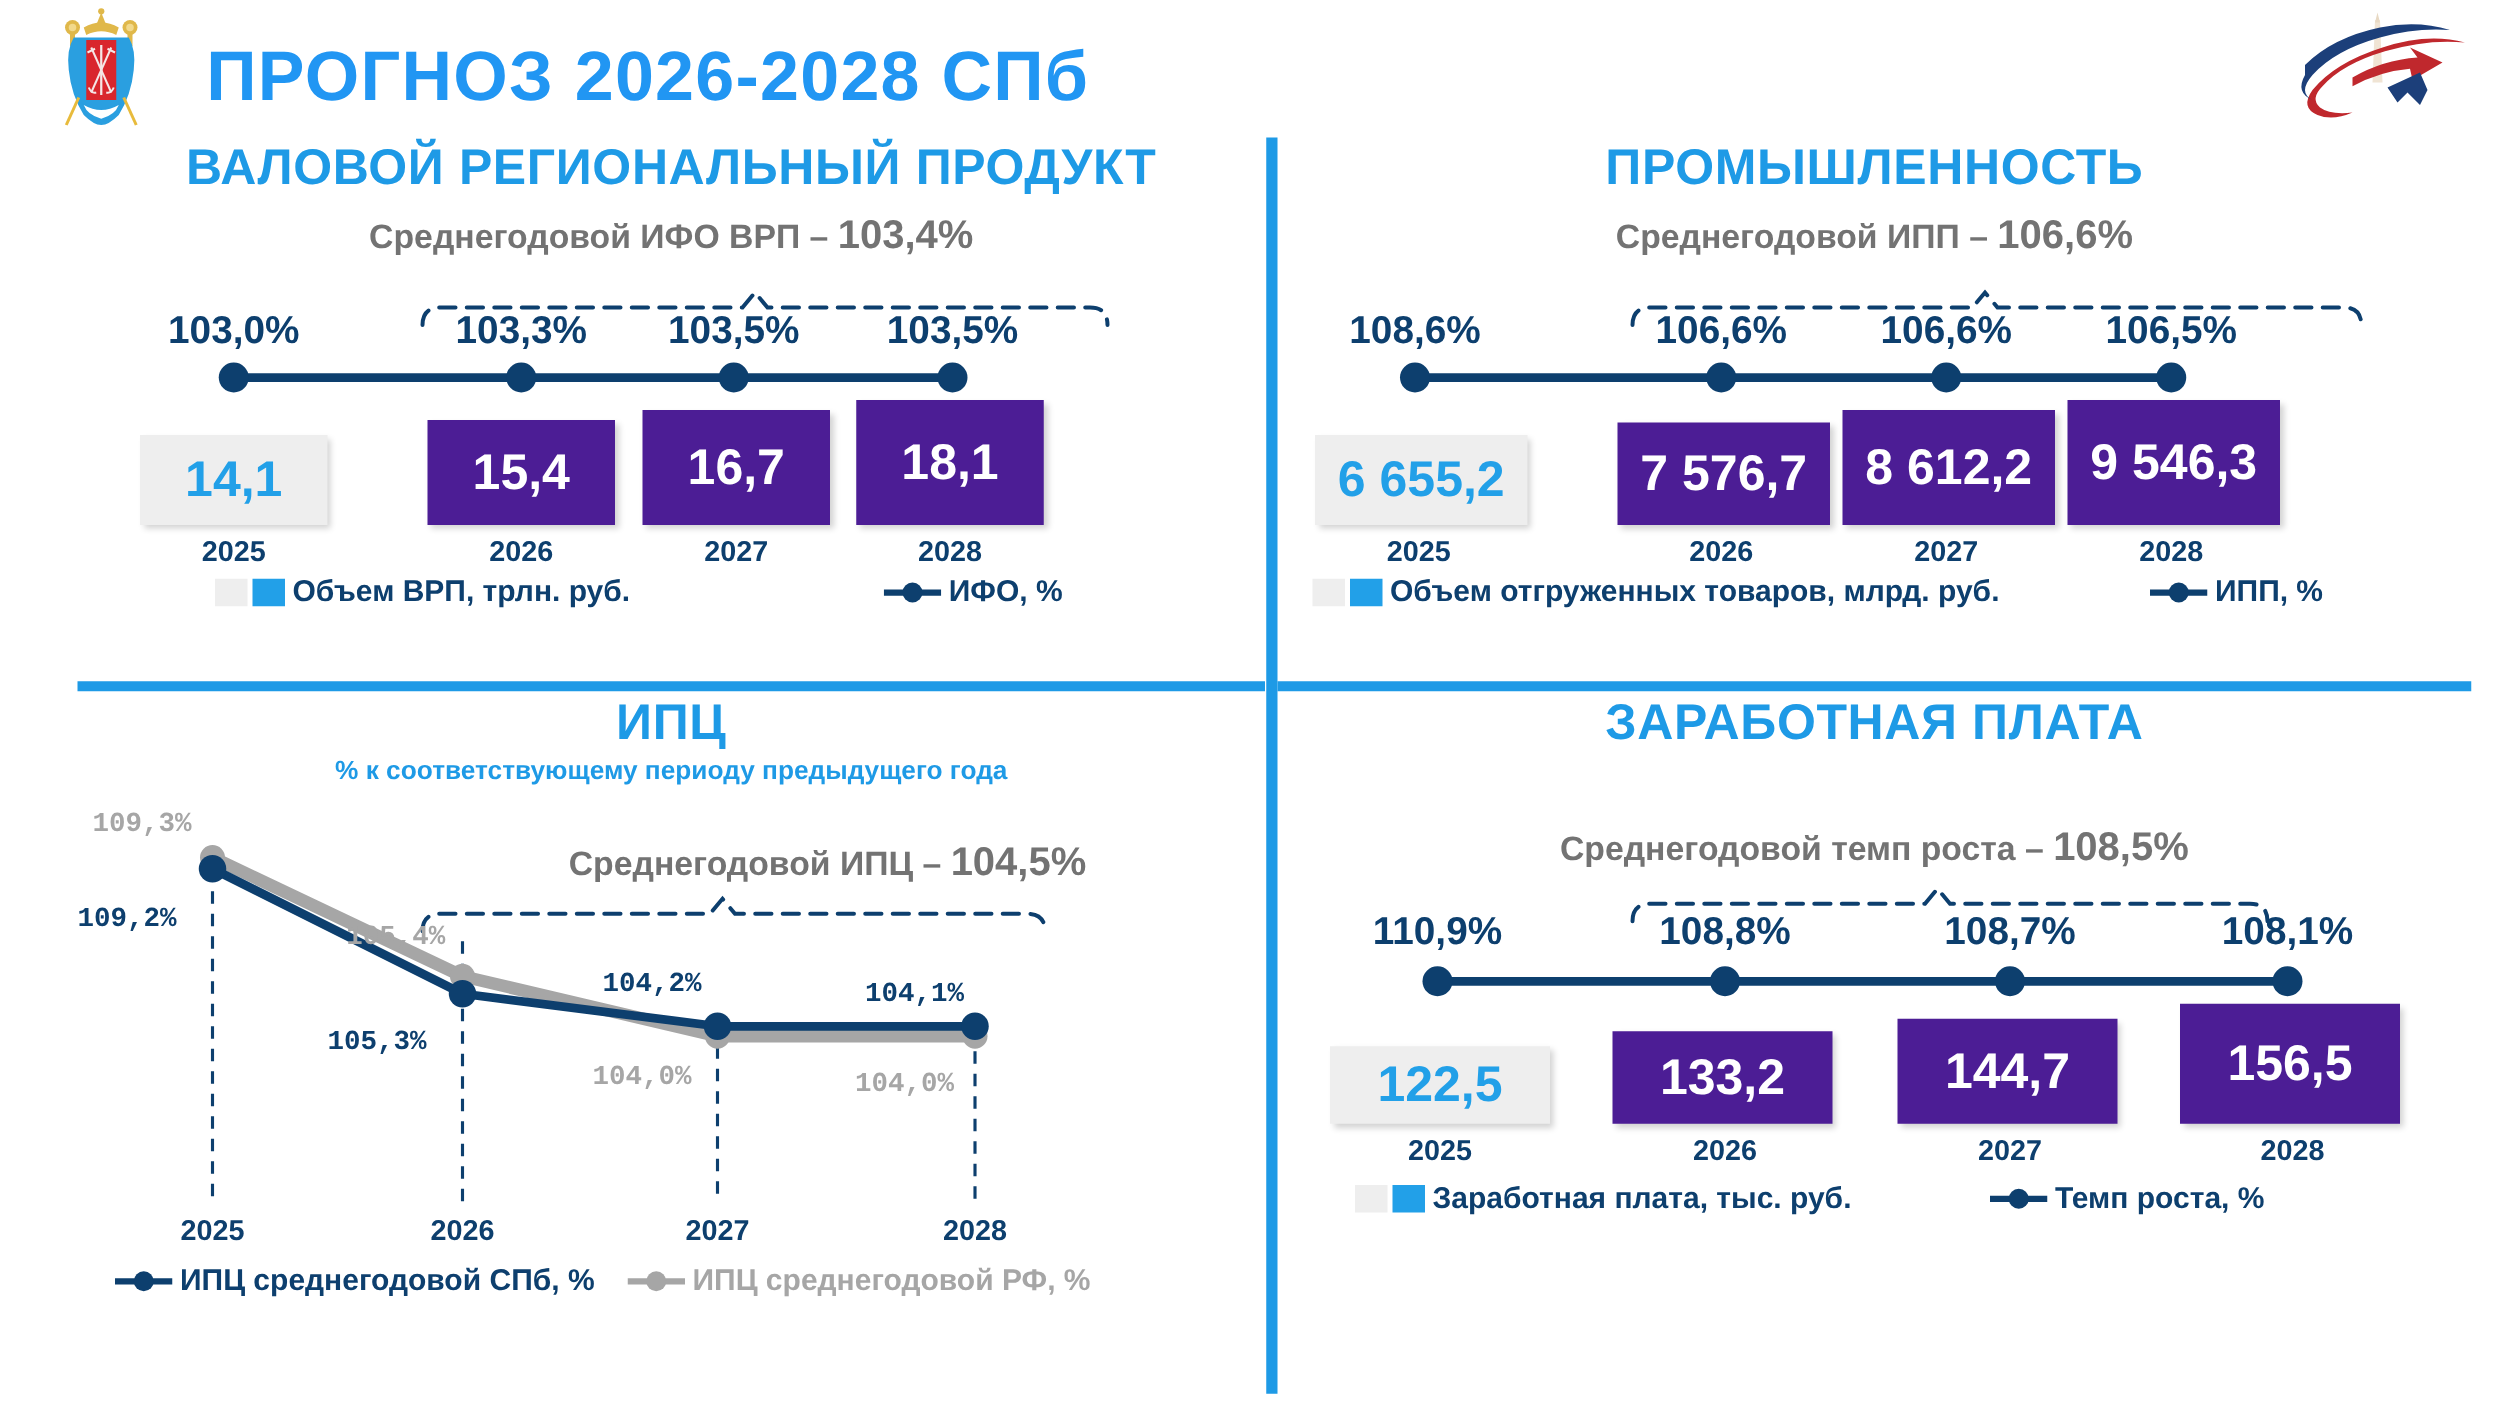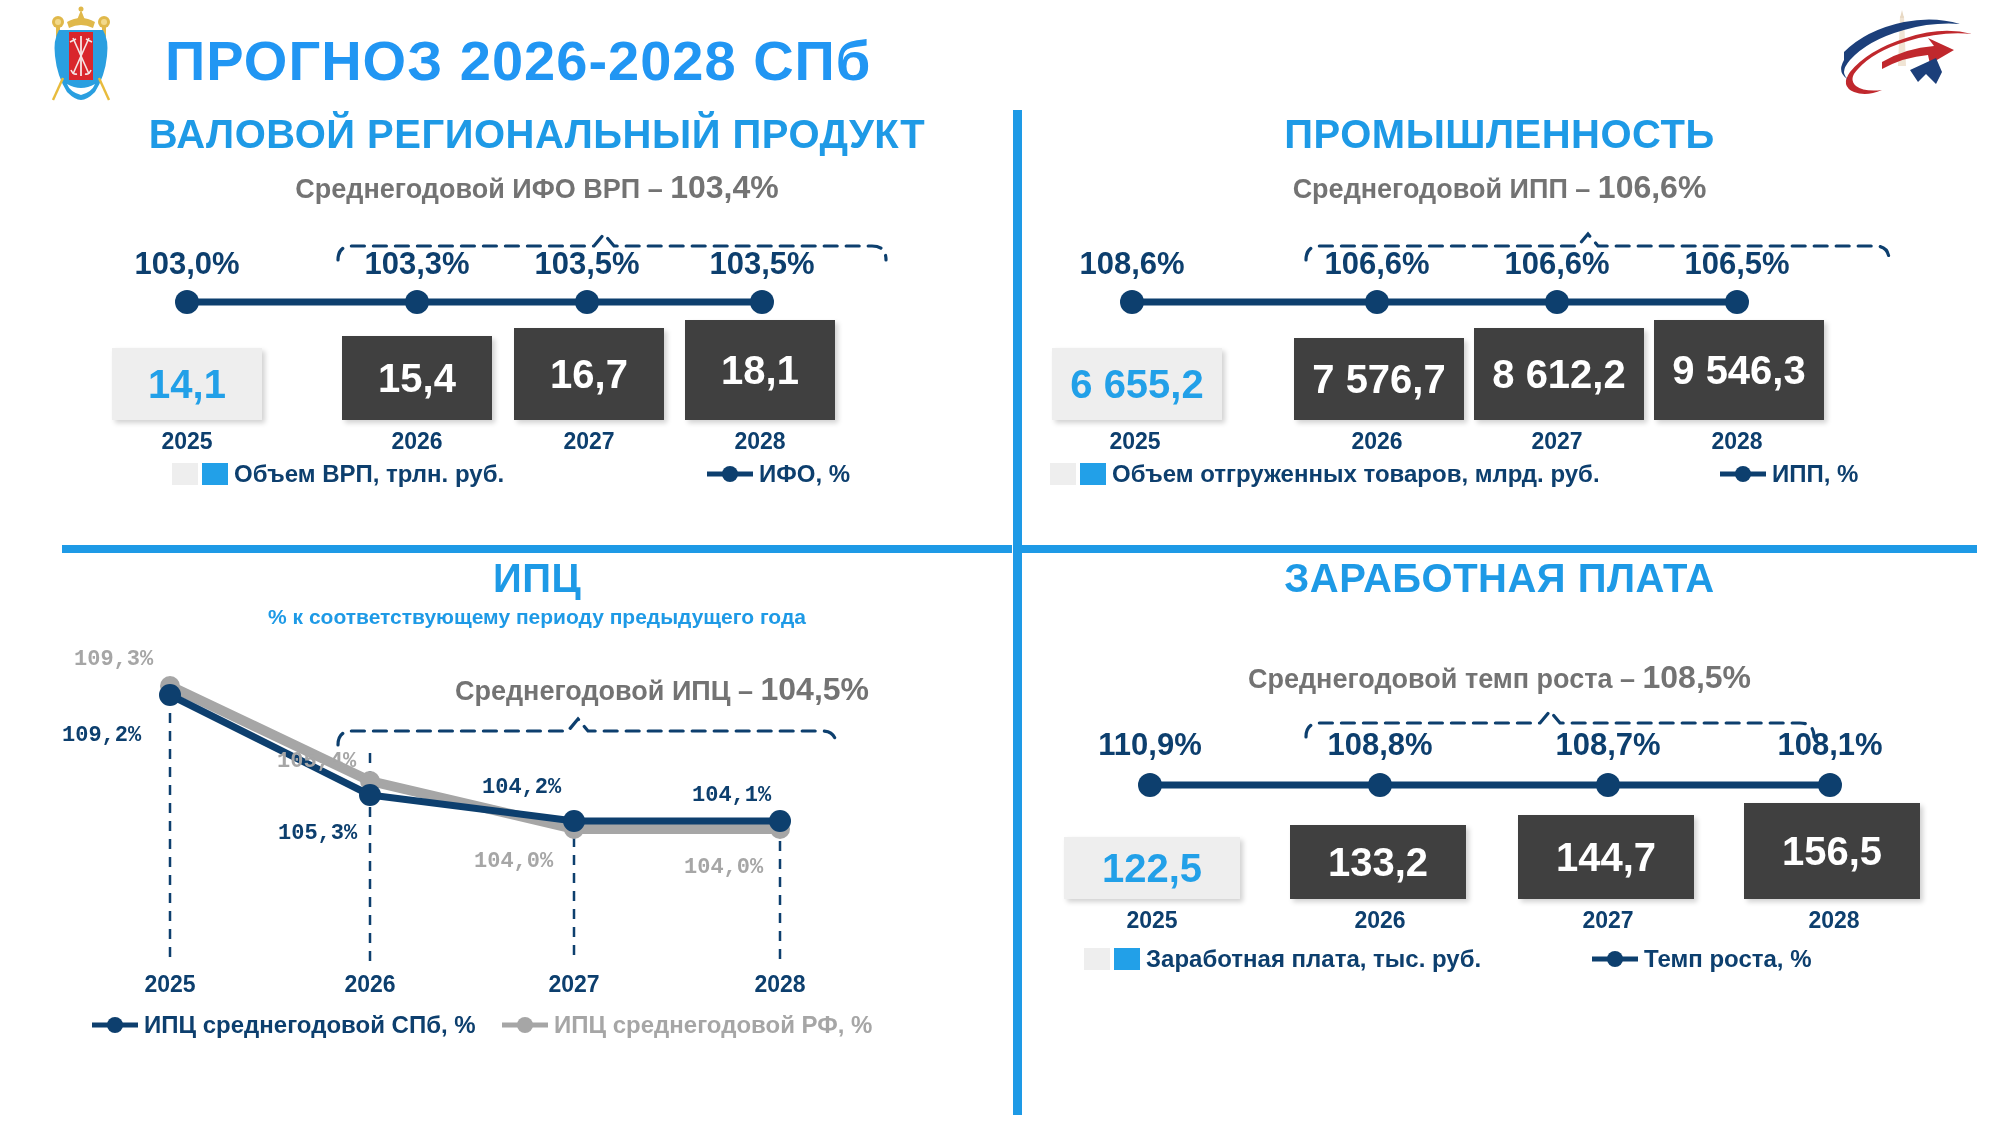--- a/index.html
+++ b/index.html
@@ -53,21 +53,21 @@
     font-size:31px;font-weight:bold;color:#0d3f6e;white-space:nowrap;
   }
   .bracket{position:absolute;pointer-events:none;}
   .marker-line{position:absolute;}
   .bars{position:relative;}
   .bar{
     position:absolute;bottom:0;
     display:flex;align-items:center;justify-content:center;
     box-shadow:3px 3px 5px rgba(0,0,0,0.18);
   }
-  .bar.blue{background:#404040;}
+  .bar.blue{background:#4c1d95;}
   .bar.grey{background:#eeeeee;}
   .bar-val{font-size:40px;font-weight:bold;line-height:1;white-space:nowrap;}
   .bar.blue .bar-val{color:#ffffff;}
   .bar.grey .bar-val{color:#22a0e8;}
 
   .years{position:relative;height:32px;}
   .year{
     position:absolute;top:0;transform:translateX(-50%);
     font-size:23px;font-weight:bold;color:#0d3f6e;
   }
@@ -299,22 +299,22 @@
       <polyline points="108,62 308,162 512,188 718,188" fill="none" stroke="#0d3f6e" stroke-width="7" stroke-linejoin="round"></polyline>
       <circle cx="108" cy="62" r="11" fill="#0d3f6e"></circle>
       <circle cx="308" cy="162" r="11" fill="#0d3f6e"></circle>
       <circle cx="512" cy="188" r="11" fill="#0d3f6e"></circle>
       <circle cx="718" cy="188" r="11" fill="#0d3f6e"></circle>
     </svg>
 
     <div class="cpi-label rf" style="left:12px;top:14px;">109,3%</div>
     <div class="cpi-label spb" style="left:0px;top:90px;">109,2%</div>
 
-    <div class="cpi-label rf" style="left:215px;top:116px;">105,4%</div>
-    <div class="cpi-label spb" style="left:200px;top:188px;margin-left:16px;">105,3%</div>
+    <div class="cpi-label rf" style="left:215px;top:104px;">105,4%</div>
+    <div class="cpi-label spb" style="left:200px;top:188px;">105,3%</div>
 
     <div class="cpi-label spb" style="left:420px;top:142px;">104,2%</div>
     <div class="cpi-label rf" style="left:412px;top:216px;">104,0%</div>
 
     <div class="cpi-label spb" style="left:630px;top:150px;">104,1%</div>
     <div class="cpi-label rf" style="left:622px;top:222px;">104,0%</div>
 
     <div class="years" style="position:absolute;left:0;top:338px;width:950px;">
       <div class="year" style="left:108px;">2025</div>
       <div class="year" style="left:308px;">2026</div>

